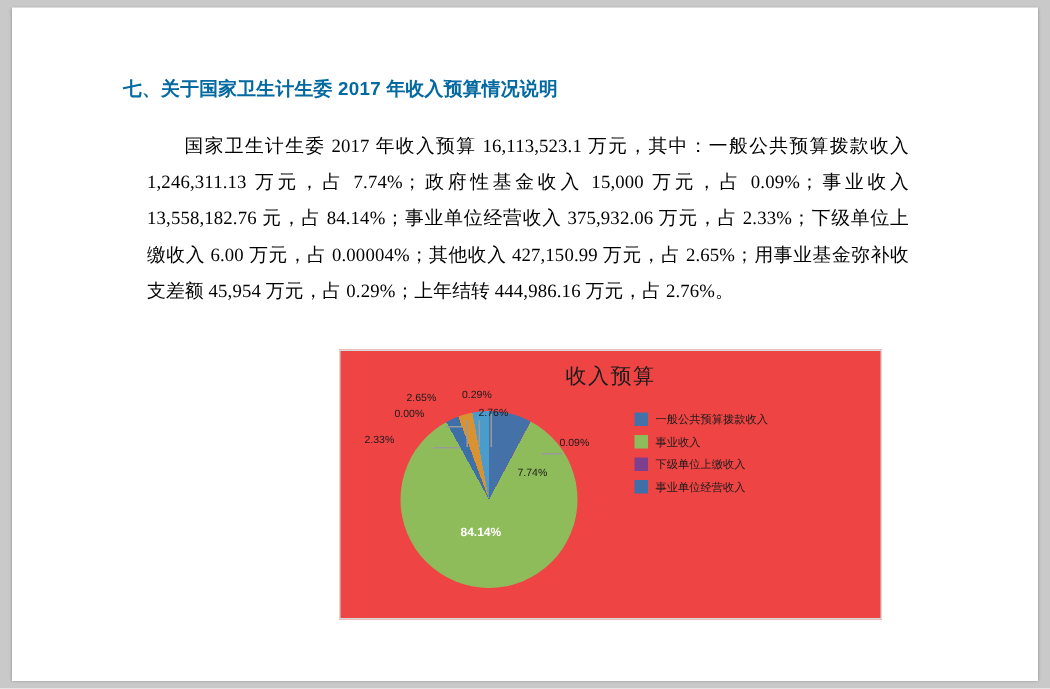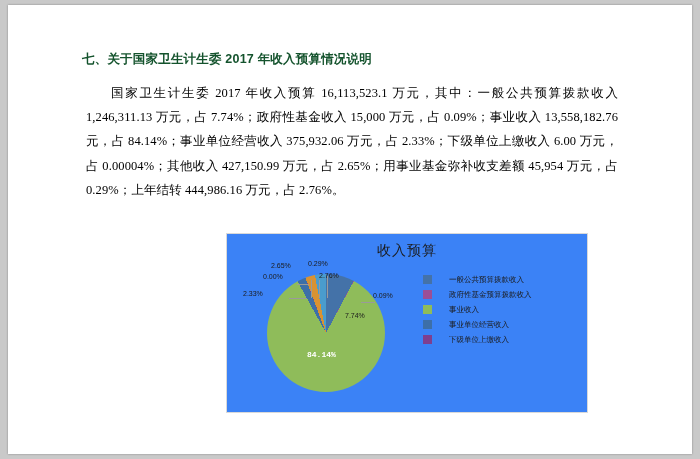--- a/index.html
+++ b/index.html
@@ -26,43 +26,43 @@
   .content {
     position: absolute;
     left: 74px;
     top: 46px;
     width: 540px;
   }
   .doc-heading {
     font-family: "Liberation Sans", sans-serif;
     font-weight: bold;
     font-size: 12.5px;
-    color: #14532d;
+    color: #0369a1;
     letter-spacing: 0.2px;
     margin: 0 0 12px 0;
     line-height: 1.4;
   }
   .doc-para {
     font-size: 12.5px;
     color: #000;
     line-height: 1.95;
     text-align: justify;
     text-indent: 25px;
-    margin: 4px;
+    margin: 16px;
     letter-spacing: 0.1px;
     font-family: Liberation Serif, serif;
   }
   .chart-block {
     position: absolute;
     left: 218px;
     top: 228px;
     width: 362px;
     height: 180px;
     border: 1px solid #d9d9d9;
-    background: #3b82f6;
+    background: #ef4444;
     box-sizing: border-box;
   }
   .chart-title {
     position: absolute;
     left: 0;
     top: 8px;
     width: 100%;
     text-align: center;
     font-family: "Liberation Sans", sans-serif;
     font-size: 14px;
@@ -99,21 +99,20 @@
     position: absolute;
     font-family: "Liberation Sans", sans-serif;
     font-size: 7px;
     color: #1b1b1b;
     white-space: nowrap;
   }
   .lbl-white {
     color: #ffffff;
     font-weight: bold;
     font-size: 8px;
-    font-family: Liberation Mono, monospace;
   }
   .leader {
     position: absolute;
     background: #9a9a9a;
   }
   .legend {
     position: absolute;
     left: 196px;
     top: 38px;
     width: 160px;
@@ -127,21 +126,20 @@
     width: 9px;
     height: 9px;
     margin-right: 5px;
     flex: 0 0 auto;
   }
   .legend-label {
     font-family: "Liberation Sans", sans-serif;
     font-size: 7.5px;
     color: #1b1b1b;
     white-space: nowrap;
-    margin-left: 12px;
   }
   .page-number {
     position: absolute;
     left: 0;
     bottom: 14px;
     width: 100%;
     text-align: center;
     font-size: 8px;
     color: #444;
     font-family: "Liberation Serif", serif;
@@ -179,31 +177,27 @@
       <div class="leader" style="left:22px; top:24px; width:18px; height:1px;"></div>
       <div class="leader" style="left:94px; top:28px; width:14px; height:1px;"></div>
     </div>
 
     <div class="legend">
       <div class="legend-row">
         <span class="legend-swatch" style="background:#4472a8"></span>
         <span class="legend-label">一般公共预算拨款收入</span>
       </div>
       <div class="legend-row">
-        <span class="legend-swatch" style="background:#9c4f96"></span>
-        <span class="legend-label">政府性基金预算拨款收入</span>
-      </div>
-      <div class="legend-row">
         <span class="legend-swatch" style="background:#8fbc5a"></span>
         <span class="legend-label">事业收入</span>
       </div>
       <div class="legend-row">
+        <span class="legend-swatch" style="background:#7e3f8f"></span>
+        <span class="legend-label">下级单位上缴收入</span>
+      </div>
+      <div class="legend-row">
         <span class="legend-swatch" style="background:#3d6fa8"></span>
         <span class="legend-label">事业单位经营收入</span>
       </div>
-      <div class="legend-row">
-        <span class="legend-swatch" style="background:#7e3f8f"></span>
-        <span class="legend-label">下级单位上缴收入</span>
-      </div>
     </div>
   </div>
 
 </div>
 
 </body></html>

